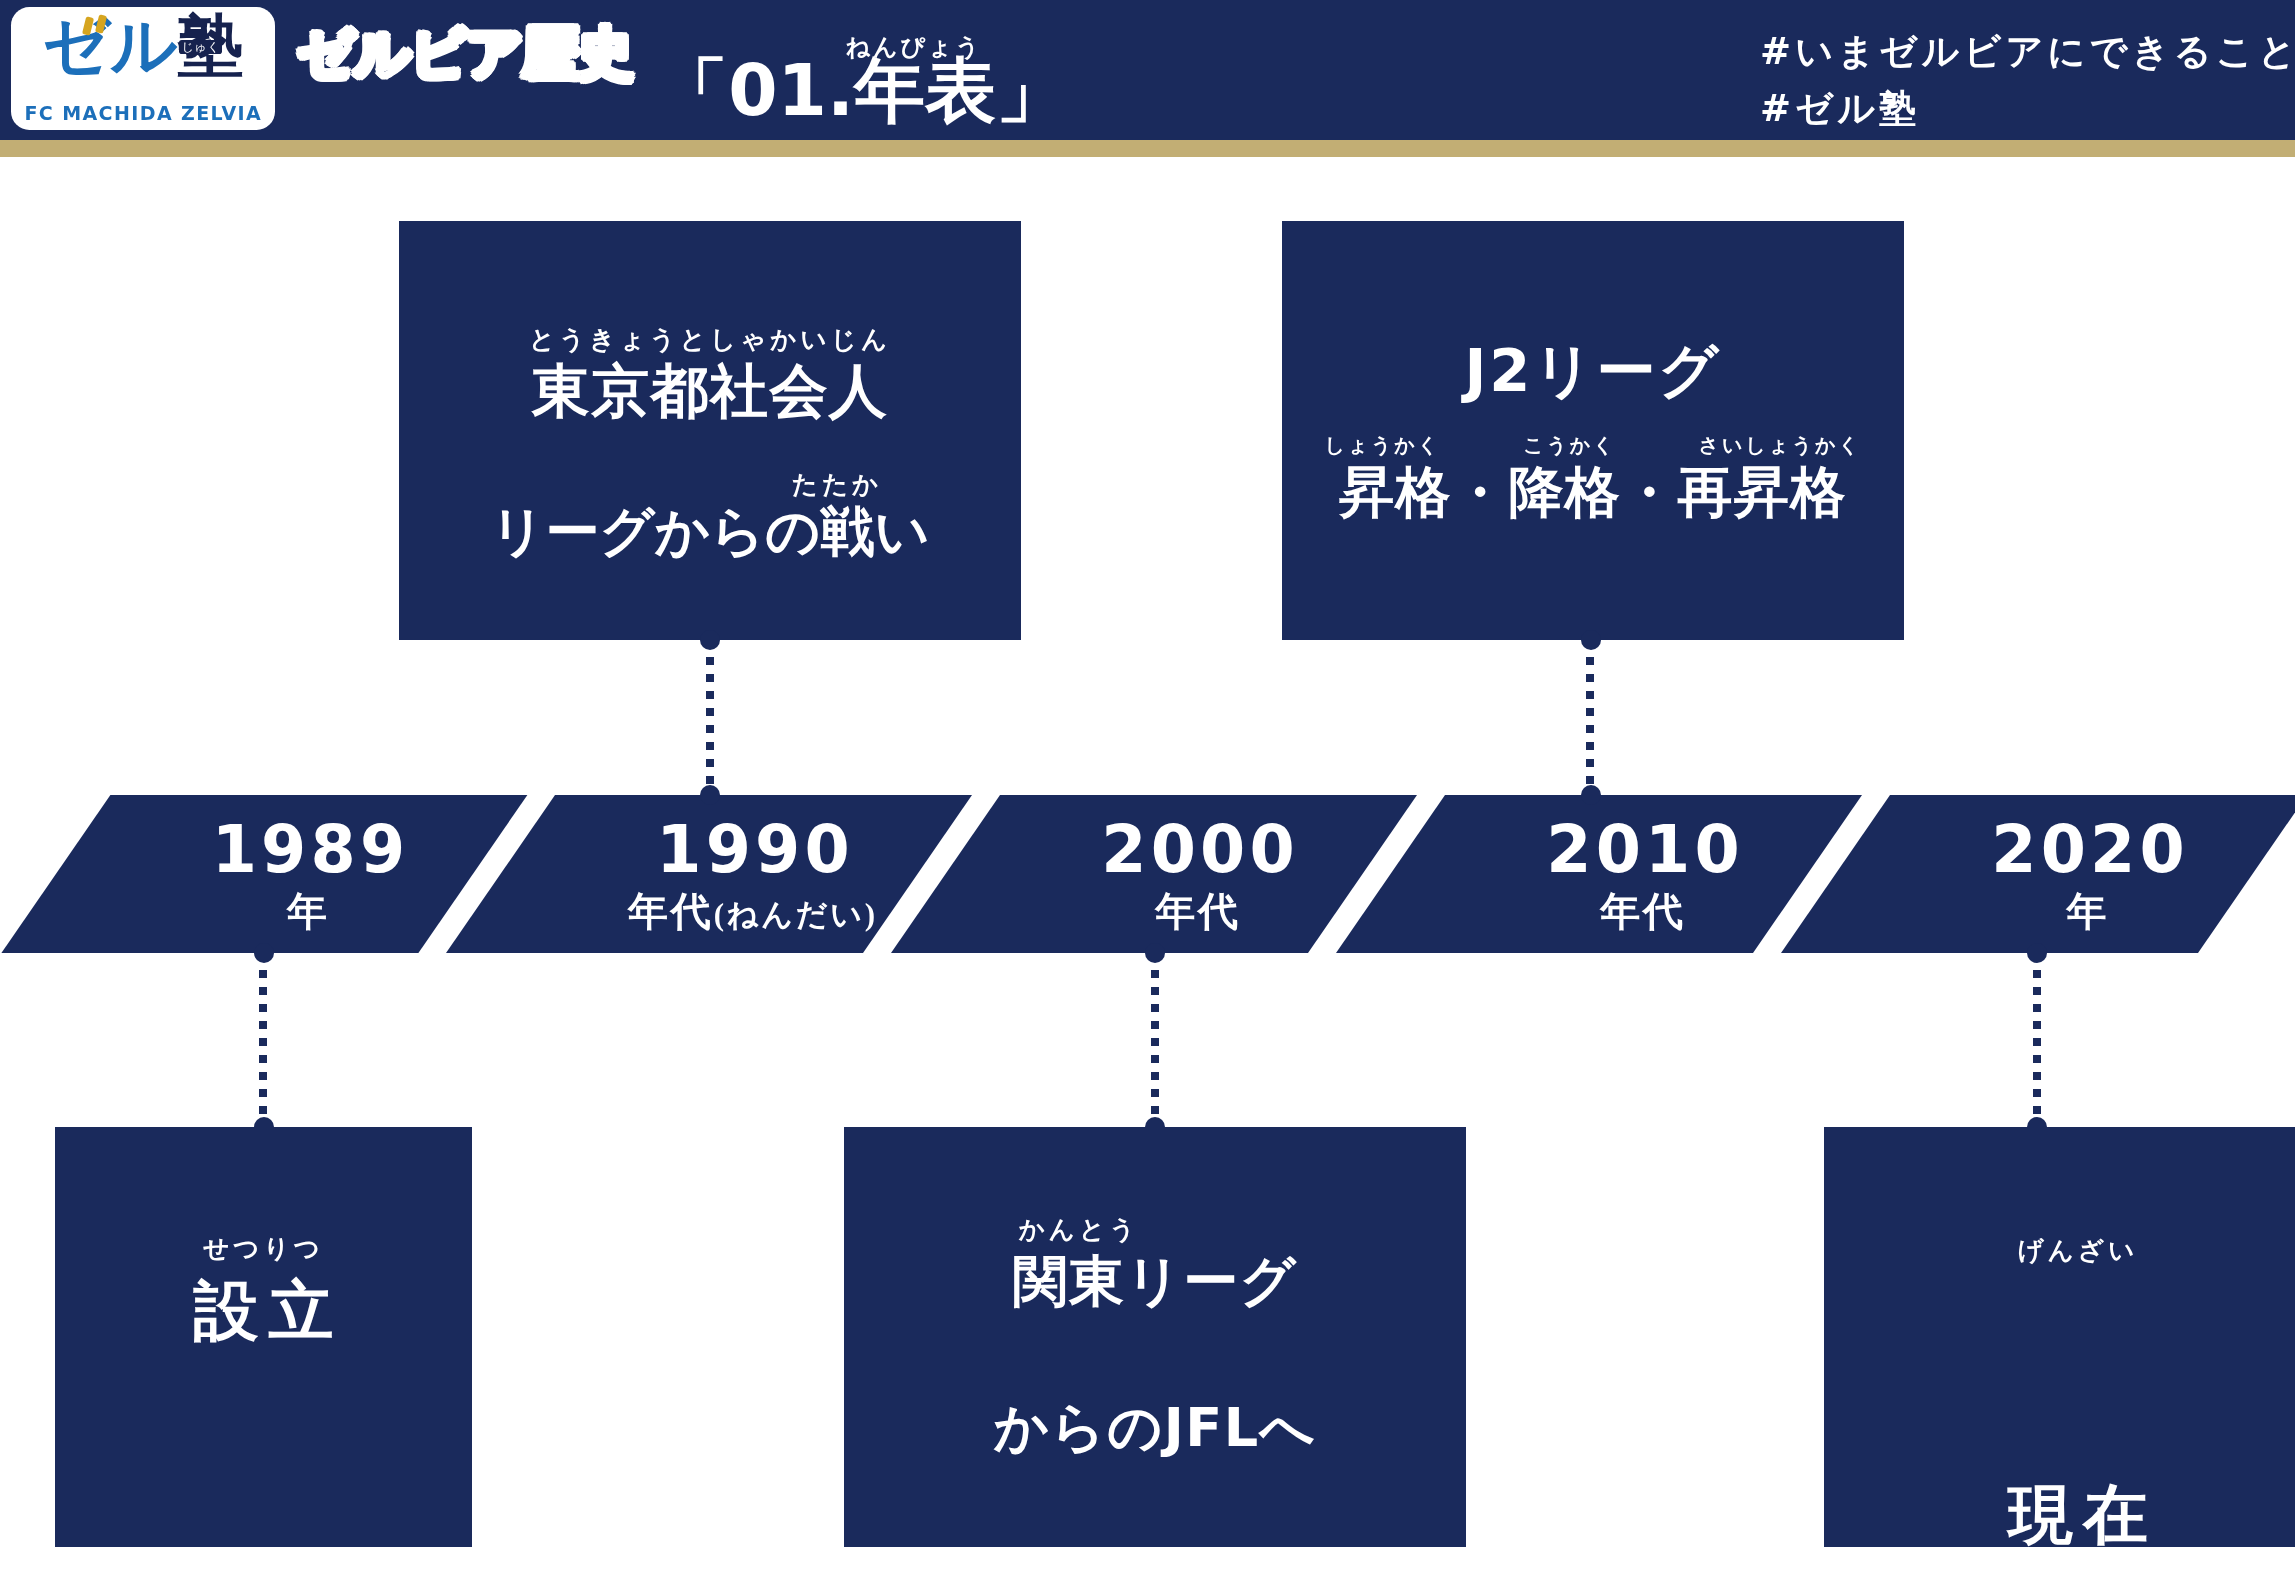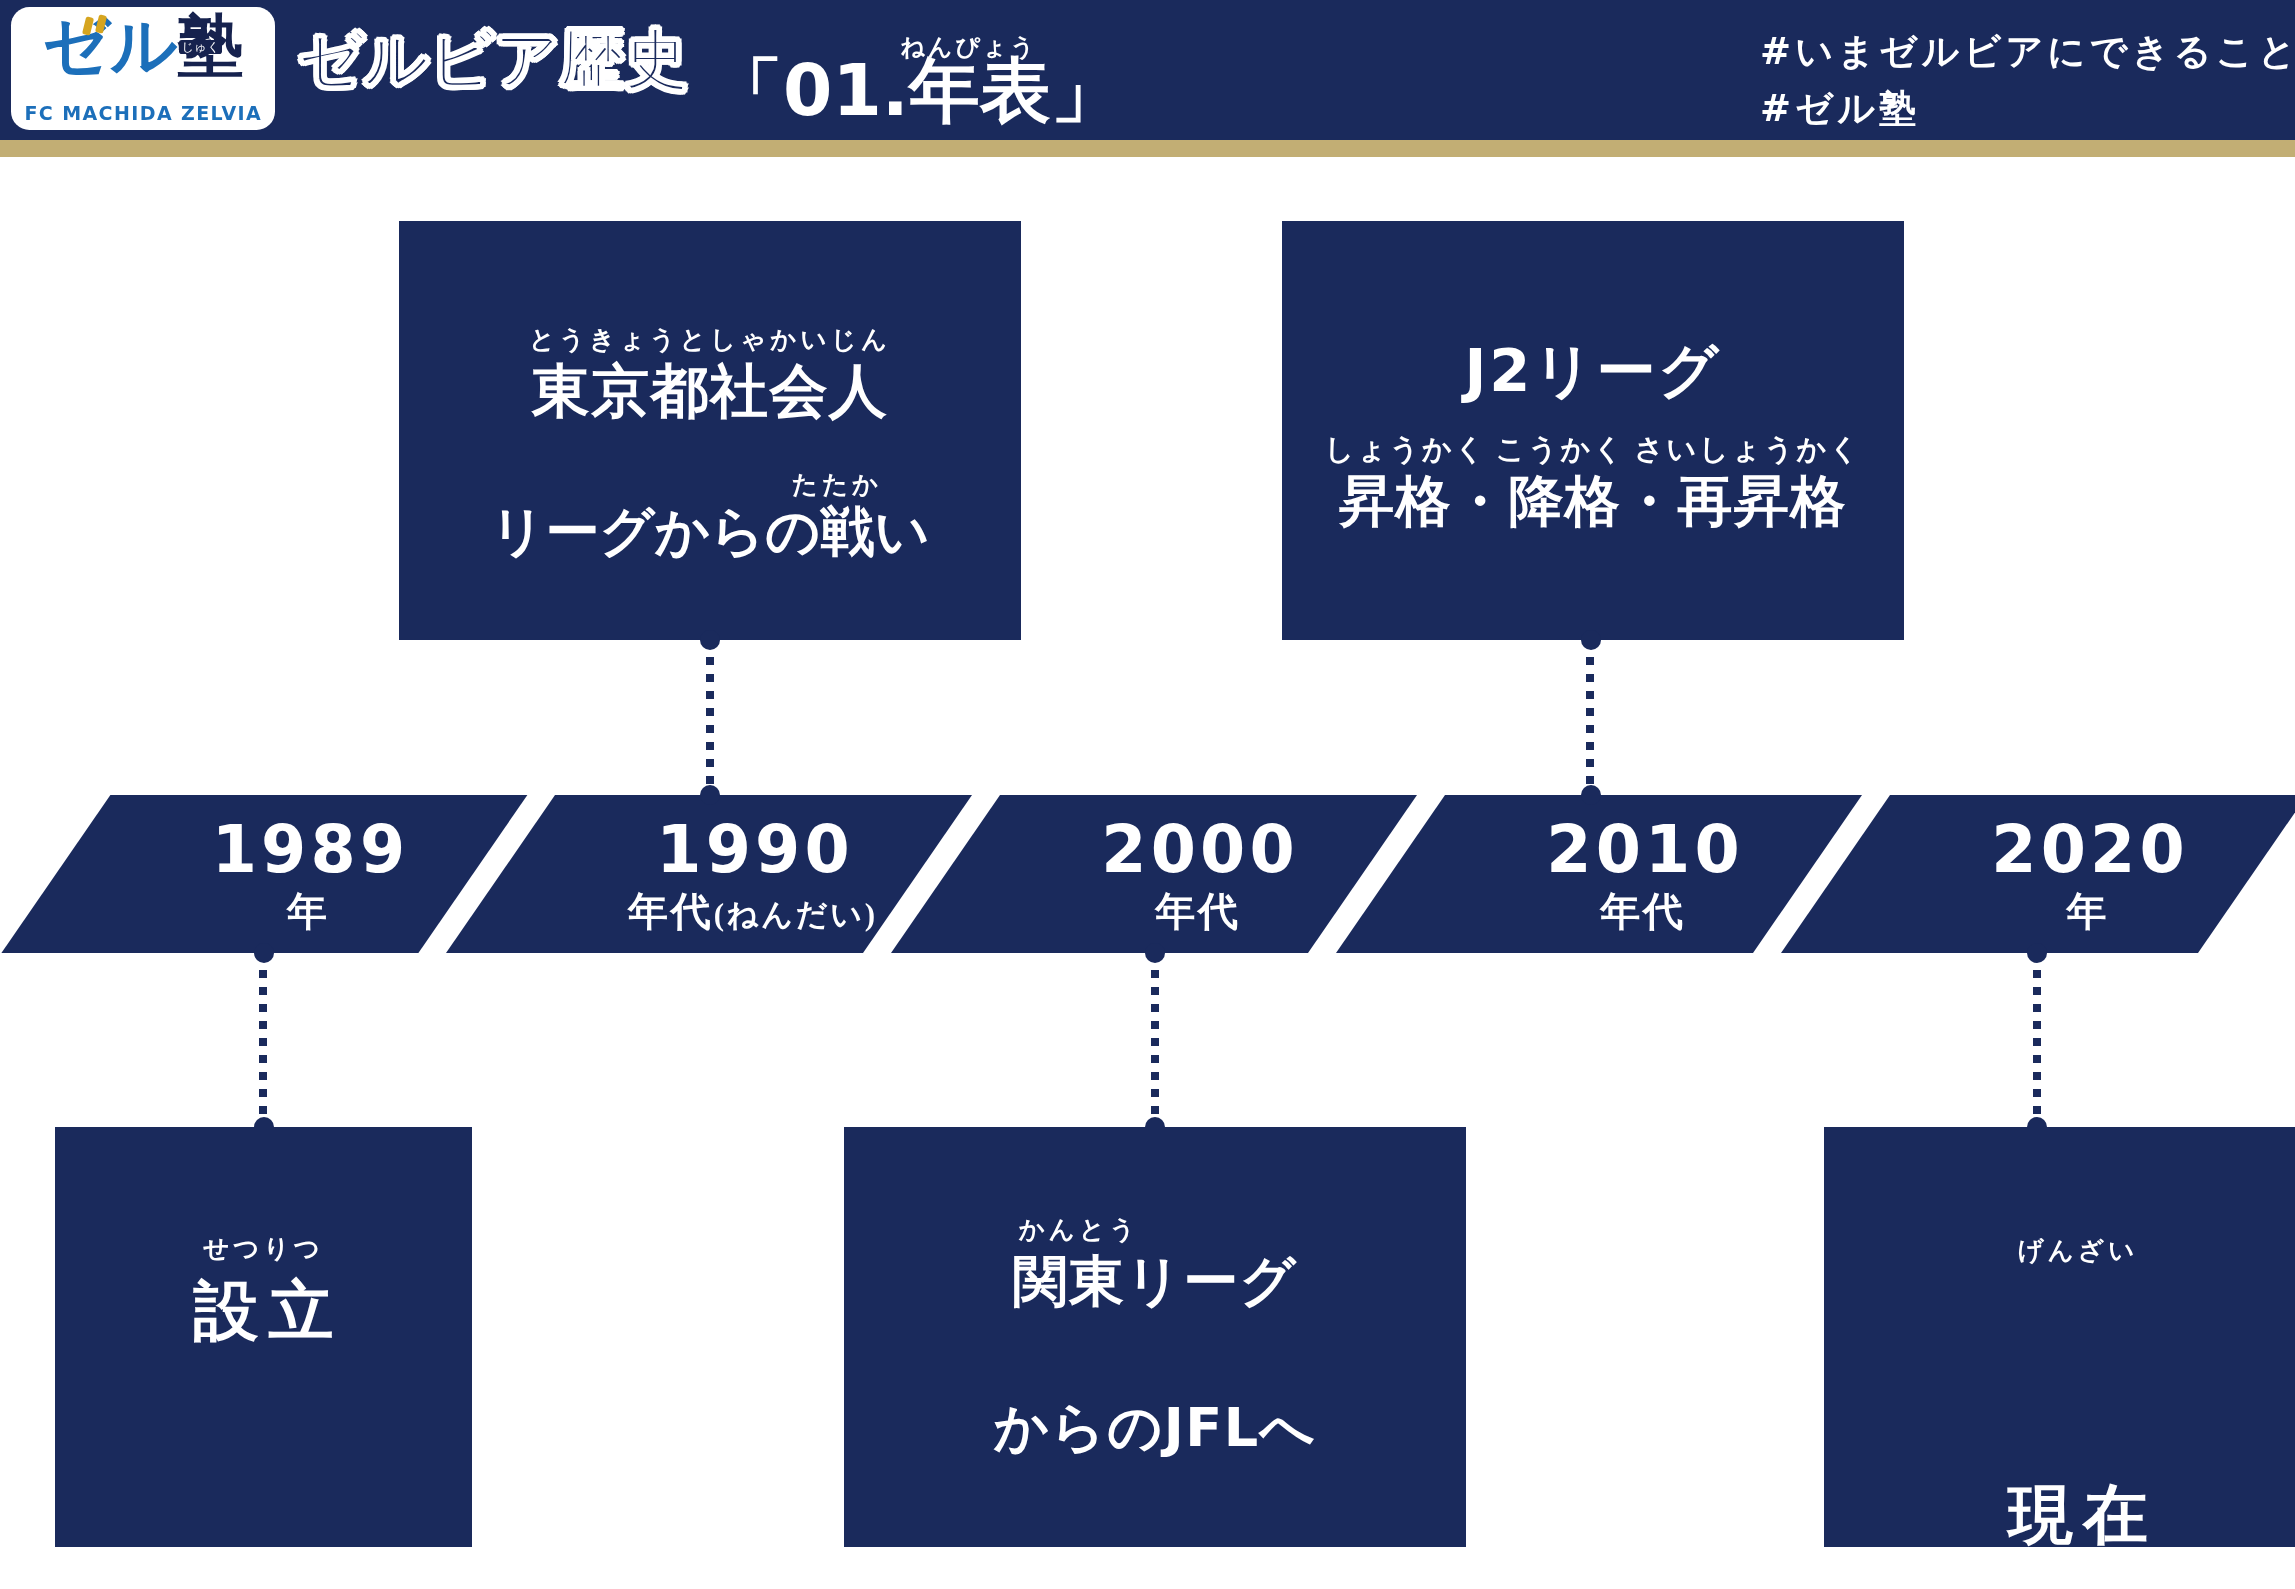--- a/index.html
+++ b/index.html
@@ -14,21 +14,21 @@
   .lg-row{position:absolute;left:0;top:1.4px;width:100%;text-align:center;font-weight:bold;font-size:66px;line-height:1.15;white-space:nowrap;}
   .lg-zeru{color:#1c6fba;}
   .lg-juku{color:#16224e;}
   .lg-furi{position:absolute;top:32.5px;left:168px;font-size:12px;font-weight:normal;color:#ffffff;background:#16224e;border-radius:2.8px;padding:0 2.1px;letter-spacing:0.7px;line-height:1.2;}
   .lg-accent{position:absolute;width:7.8px;height:18.4px;background:#d6a51f;border-radius:2.1px;transform:rotate(14deg);}
   .a1{left:73px;top:10px;}
   .a2{left:86px;top:7.8px;}
   .lg-club{position:absolute;left:0;bottom:5.7px;width:100%;text-align:center;color:#1c6fba;font-weight:bold;font-size:19px;letter-spacing:1.4px;}
 
   .title{position:absolute;left:298px;top:18.4px;display:flex;align-items:flex-start;white-space:nowrap;}
-  .t-main{font-size:64px;font-weight:normal;line-height:1.3;color:#1a2a5c;
+  .t-main{font-size:55px;font-weight:bold;line-height:1.3;color:#1a2a5c;
     text-shadow:3.5px 0 0 #fff,-3.5px 0 0 #fff,0 3.5px 0 #fff,0 -3.5px 0 #fff,
       2.8px 2.8px 0 #fff,-2.8px -2.8px 0 #fff,2.8px -2.8px 0 #fff,-2.8px 2.8px 0 #fff,
       4.2px 2.1px 0 #fff,-4.2px 2.1px 0 #fff,4.2px -2.1px 0 #fff,-4.2px -2.1px 0 #fff,
       2.1px 4.2px 0 #fff,-2.1px 4.2px 0 #fff,2.1px -4.2px 0 #fff,-2.1px -4.2px 0 #fff;
     -webkit-text-stroke:2.8px #ffffff;}
   .t-sub-wrap{position:relative;margin-left:24px;margin-top:34px;}
   .t-furi{position:absolute;top:-21px;left:46%;font-size:24px;color:#ffffff;font-weight:bold;letter-spacing:2.8px;}
   .t-sub{font-size:71px;font-weight:bold;color:#ffffff;line-height:1.1;}
 
   .tags{position:absolute;left:1760px;top:22.6px;color:#ffffff;font-weight:bold;font-size:37px;letter-spacing:4.2px;line-height:1.55;white-space:nowrap;}
@@ -39,21 +39,21 @@
   .sp{flex:0 0 auto;}
 
   #box-tokyo{left:399px;top:221px;width:622px;height:419px;padding-top:106px;}
   #box-tokyo .l1{font-size:58px;line-height:1;margin-top:10px;letter-spacing:1.4px;}
   #box-tokyo .sp{height:52px;}
   #box-tokyo .furi2{transform:translateX(127px);}
   #box-tokyo .l2{font-size:54px;line-height:1;margin-top:7px;}
 
   #box-j2{left:1282px;top:221px;width:622px;height:419px;padding-top:120px;}
   #box-j2 .l1{font-size:59px;line-height:1;letter-spacing:2.8px;margin-bottom:35px;}
-  #box-j2 .furow{display:flex;justify-content:space-between;width:537px;font-size:29px;letter-spacing:2.8px;line-height:1;margin-bottom:10px;}
+  #box-j2 .furow{display:flex;justify-content:space-between;width:537px;font-size:20px;letter-spacing:2.8px;line-height:1;margin-bottom:10px;}
   #box-j2 .l2{font-size:55px;line-height:1;letter-spacing:1.4px;}
 
   #box-setsuritsu{left:55px;top:1127px;width:417px;height:420px;padding-top:109px;}
   #box-setsuritsu .label{font-size:65px;line-height:1;letter-spacing:10px;margin-top:17px;padding-left:10px;}
 
   #box-kanto{left:844px;top:1127px;width:622px;height:420px;padding-top:90px;}
   #box-kanto .furi{transform:translateX(-76px);}
   #box-kanto .l1{font-size:55px;line-height:1;margin-top:11.3px;letter-spacing:1.4px;}
   #box-kanto .sp{height:92px;}
   #box-kanto .l2{font-size:54px;line-height:1;letter-spacing:1.4px;}

